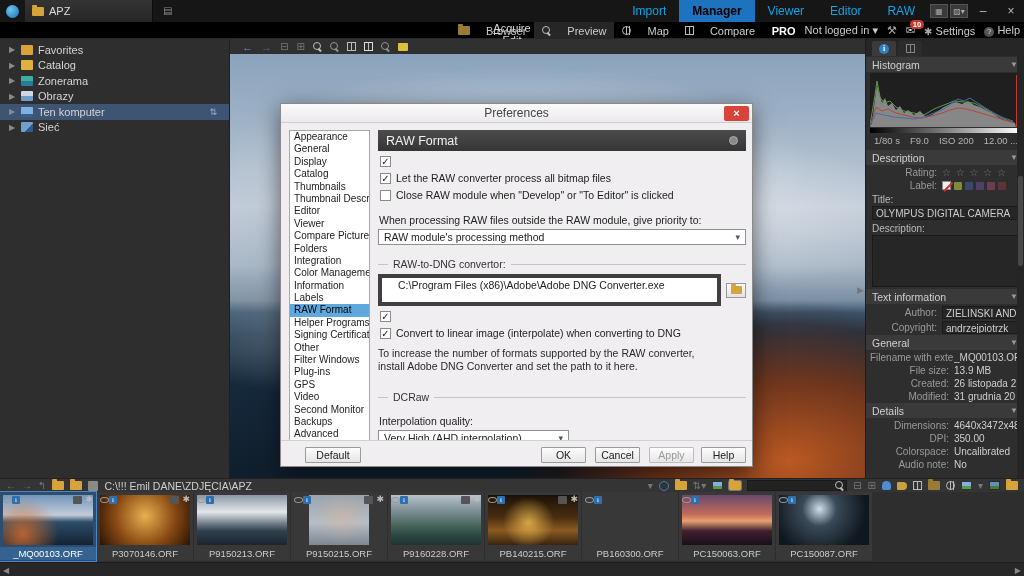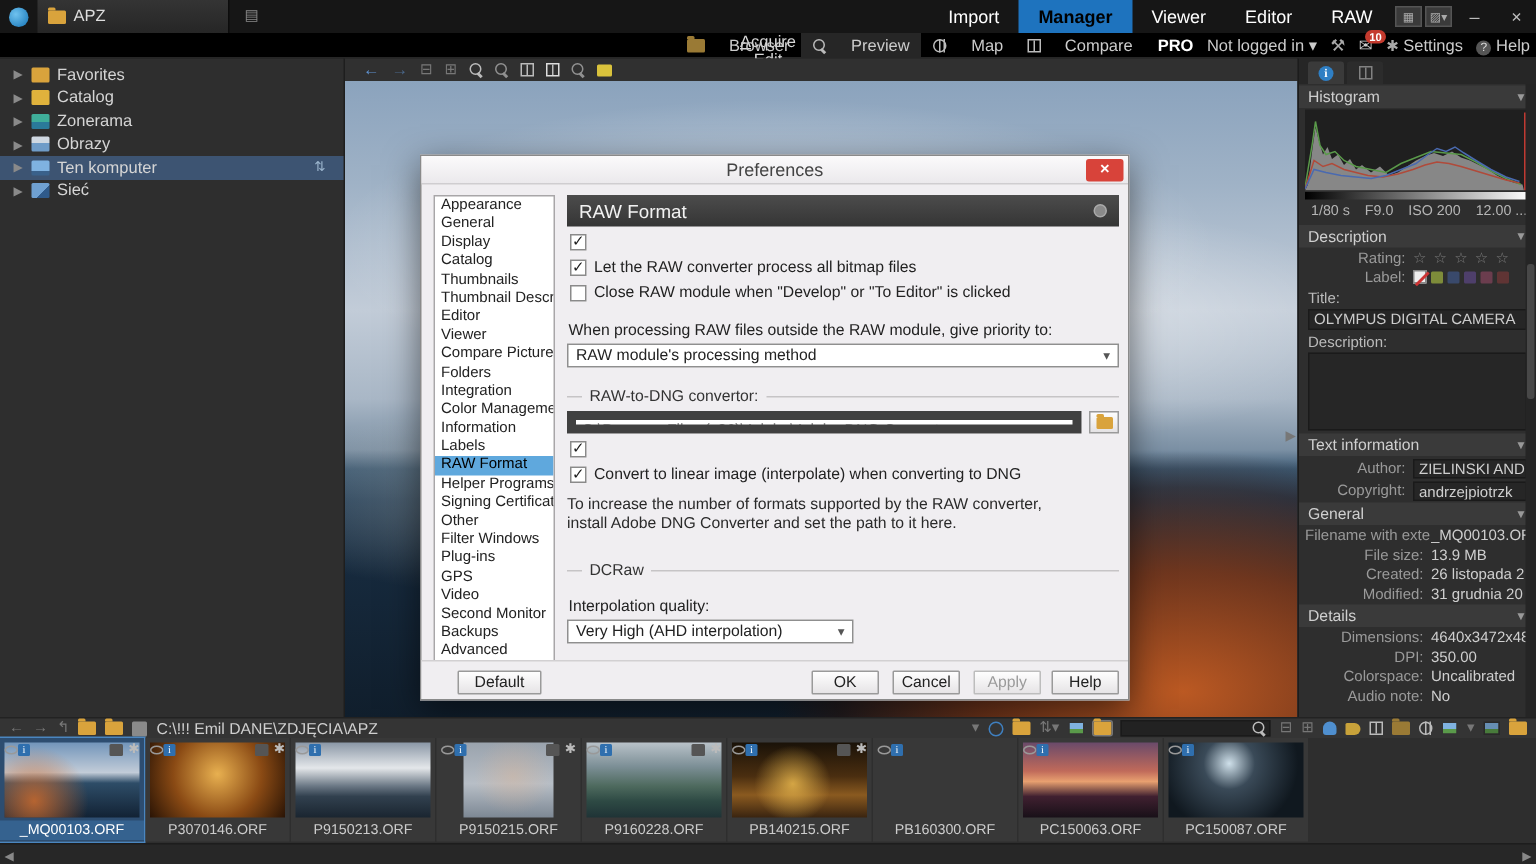--- a/index.html
+++ b/index.html
@@ -6,21 +6,21 @@
   html,body { width:1024px; height:576px; overflow:hidden; background:#1a1a1a;
     font-family:"Liberation Sans","DejaVu Sans",sans-serif; }
   #app { position:relative; width:1024px; height:576px; background:#2e2e2e; overflow:hidden; }
 
   
   .titlebar { position:absolute; left:0; top:0; width:1024px; height:22px; background:#161616; display:flex; align-items:center; }
   .applogo { width:13px; height:13px; border-radius:50%; background:radial-gradient(circle at 35% 35%, #6fc2ef, #1473b5); margin:0 6px 0 6px; flex:0 0 auto; }
   .apptab { height:22px; width:128px; background:linear-gradient(180deg,#343434,#262626); display:flex; align-items:center; gap:5px; padding-left:7px; border-right:1px solid #0c0c0c; color:#ddd; font-size:11px; }
   .newtab-ico { width:12px; height:12px; margin-left:10px; color:#8a8a8a; font-size:10px; line-height:12px; }
   .modtabs { position:absolute; right:96px; top:0; height:22px; display:flex; align-items:stretch; }
-  .modtab { padding:0 13px; display:flex; align-items:center; color:#ffffff; font-size:12px; cursor:default; }
+  .modtab { padding:0 13px; display:flex; align-items:center; color:#0ea5e9; font-size:12px; cursor:default; }
   .modtab.active { background:#1e73be; color:#000000; font-weight:bold; }
   .winbtns { position:absolute; right:0; top:0; height:22px; display:flex; align-items:center; gap:2px; }
   .tbico { width:18px; height:14px; background:#3a3a3a; border:1px solid #555; display:flex; align-items:center; justify-content:center; color:#aaa; font-size:8px; }
   .winbtn { width:26px; height:22px; color:#bbb; font-size:12px; display:flex; align-items:center; justify-content:center; }
 
   
   .menubar { position:absolute; left:0; top:22px; width:1024px; height:17px; background:#000000; display:flex; align-items:center; font-size:11px; color:#d8d8d8; border-bottom:1px solid #262626;flex-direction:column; }
   .menu-item { display:inline-block; padding:0 9px; }
   .menu-item::first-letter { text-decoration:underline; }
   .viewbtns { position:absolute; left:450px; top:0; height:17px; display:flex; align-items:center; }
@@ -116,21 +116,21 @@
   .dhead { height:21px; background:linear-gradient(180deg,#4c4c4c,#353535); color:#f2f2f2; font-size:12.5px; display:flex; align-items:center; padding:0 8px; justify-content:space-between; }
   .dhead .circ { width:9px; height:9px; border-radius:50%; background:#8a8a8a; border:1px solid #aaa; }
   .cbrow { display:flex; align-items:center; gap:5px; margin:5px 0 0 2px; }
   .cb { width:11px; height:11px; background:#fff; border:1px solid #8a8a8a; font-size:10px; line-height:10px; text-align:center; color:#1a1a1a; flex:0 0 auto; }
   .plabel { margin:13px 0 3px 1px; }
   .dselect { height:16px; background:#fff; border:1px solid #8f8f8f; display:flex; align-items:center; justify-content:space-between; padding:0 5px; }
   .dselect .car { color:#555; font-size:9px; }
   .group { position:relative; border-top:1px solid #c6c4c6; margin-top:19px; padding-top:9px; }
   .gtitle { position:absolute; top:-7px; left:10px; background:#f0eef1; padding:0 5px; color:#333; }
   .pathrow { display:flex; gap:5px; align-items:center; }
-  .pathinput { flex:1; height:15px; background:#fff; border:6px solid #404040; line-height:14px; padding:0 4px; white-space:nowrap; overflow:hidden; }
+  .pathinput { flex:1; height:32px; background:#fff; border:4px solid #404040; line-height:14px; padding:0 16px; white-space:nowrap; overflow:hidden; }
   .browsebtn { width:20px; height:15px; background:linear-gradient(180deg,#fdfdfd,#e4e2e4); border:1px solid #9a9a9a; display:flex; align-items:center; justify-content:center; }
   .browsebtn .i-folder { width:11px; height:8px; }
   .note { margin-top:8px; line-height:13px; color:#2a2a2a; }
   .dbottom { position:absolute; left:0; bottom:0; width:471px; height:26px; border-top:1px solid #d2d0d2; background:#f0eef1; }
   .dbtn { position:absolute; top:6px; height:16px; background:linear-gradient(180deg,#fefefe,#e6e4e6); border:1px solid #9a9a9a; text-align:center; line-height:15px; font-size:10.5px; color:#222; border-radius:1px; }
   .dbtn.disabled { color:#9a9a9a; border-color:#bdbdbd; }
 
   
   .pathbar { position:absolute; left:0; top:478px; width:1024px; height:14px; background:#343434; display:flex; align-items:center; gap:6px; padding-left:6px; font-size:10.5px; color:#cfcfcf; border-top:1px solid #222; }
   .pathbar .dim { color:#777; font-size:10px; }

